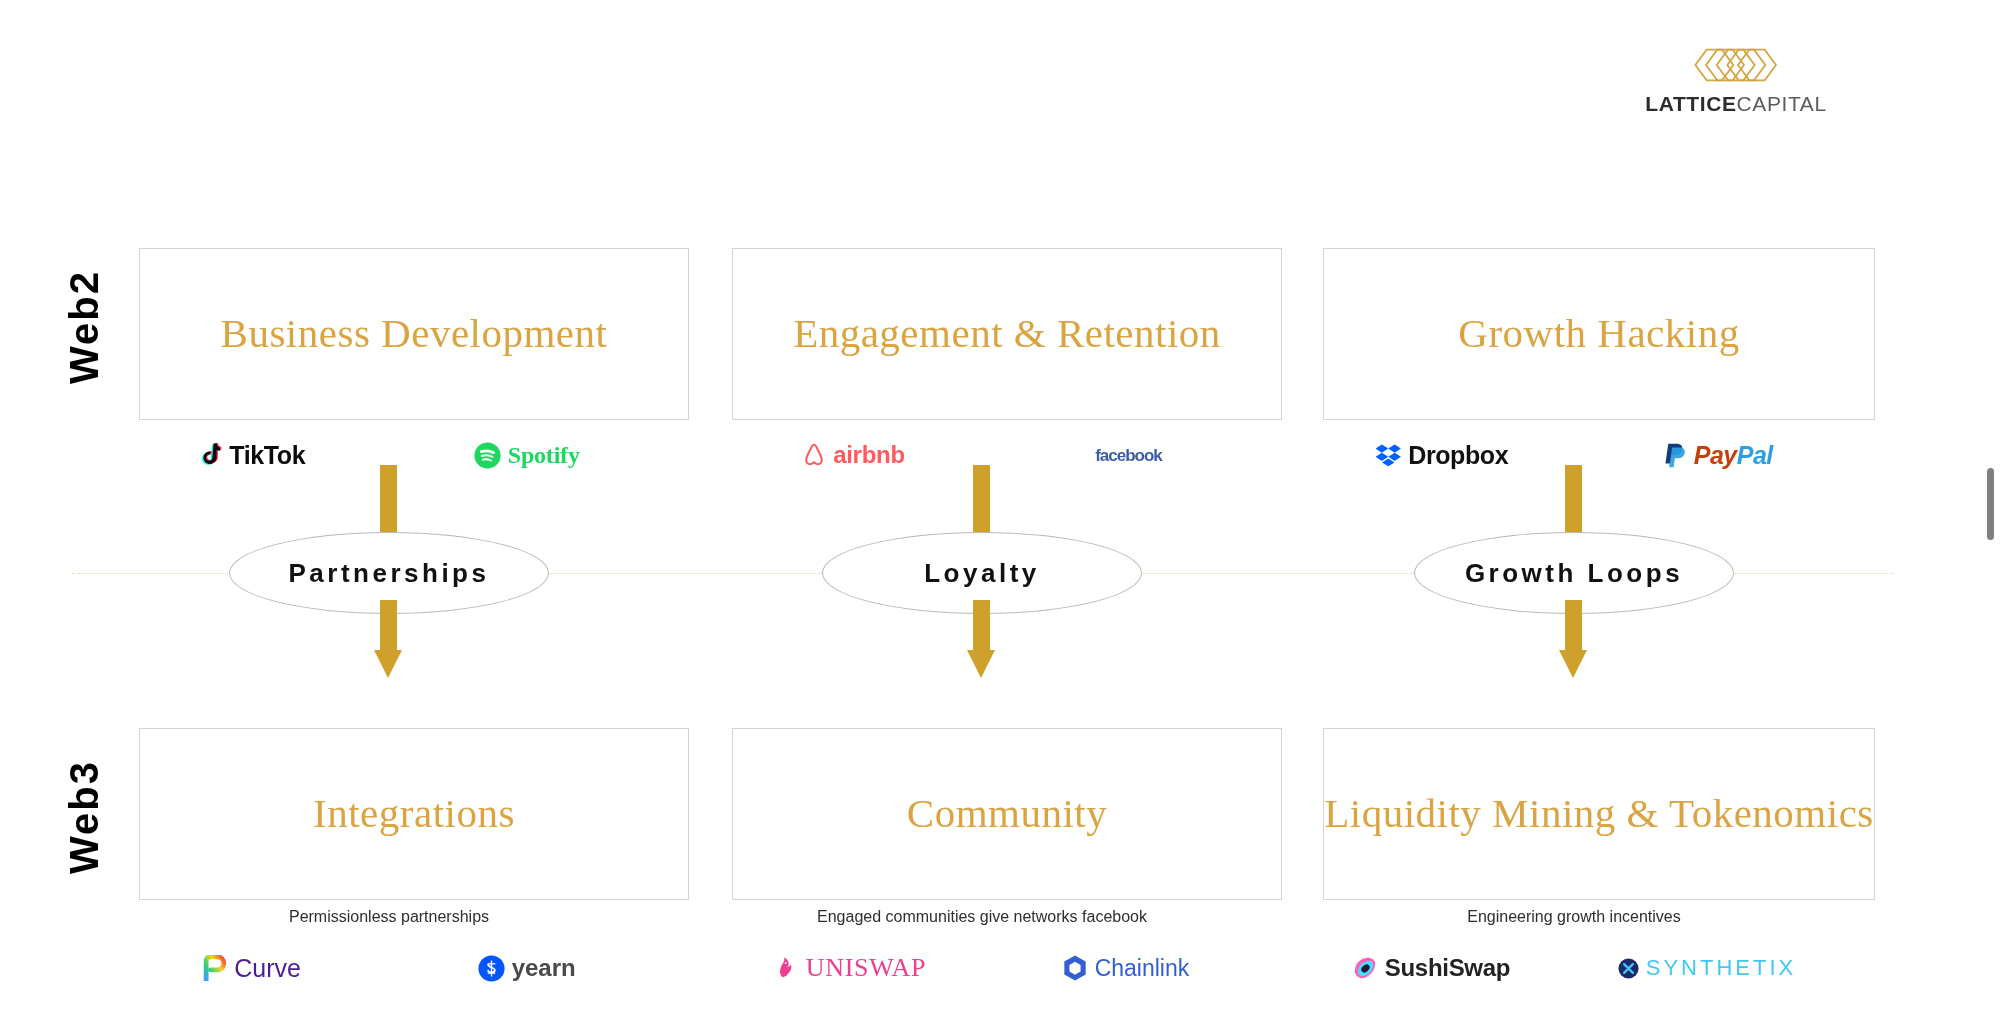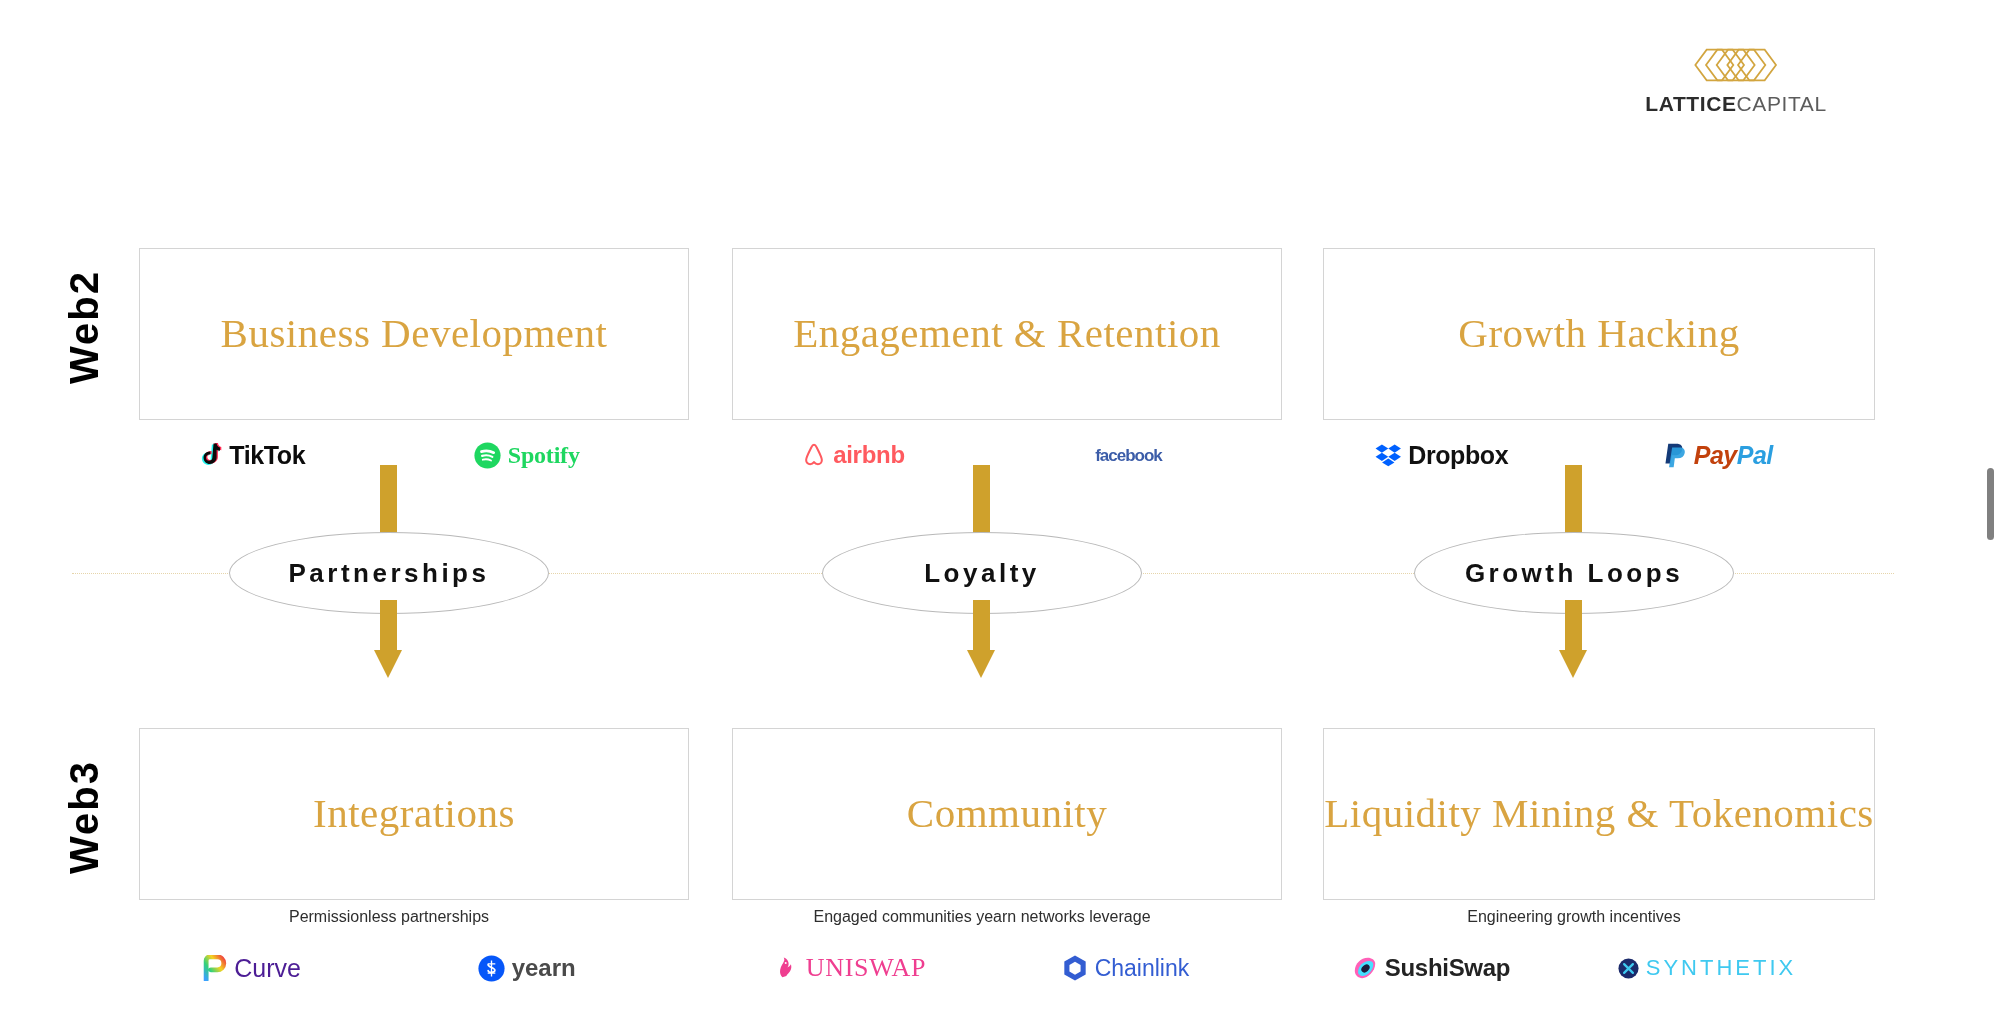--- a/index.html
+++ b/index.html
@@ -324,21 +324,21 @@
     <span class="ellipse-label">Loyalty</span>
   </div>
   <div class="arrow-down" style="left:973px">
     <div class="shaft"></div>
     <div class="head"></div>
   </div>
 
   <div class="cbox cbox-bottom col2">
     <span class="cbox-title">Community</span>
   </div>
-  <div class="caption col2">Engaged communities yearn networks leverage</div>
+  <div class="caption col2">Engaged communities give networks facebook</div>
   <div class="logos-row logos-bottom col2">
     <span class="brand">
       <svg class="brand-mark" width="24" height="26" viewBox="0 0 26 28">
         <path d="M8 24c-2-2-3-5-2.4-8.2C6.3 11.8 9 9 9.9 6.2c.4-1.3.2-2.6-.5-3.7 2 .6 3.6 2 4.6 3.8 1.3 2.4.9 5-.5 7.1 1.6-.6 3-1.8 3.7-3.4.9 2.4.6 5.2-.9 7.4-1.3 1.9-3.2 3.2-4 5.3" fill="#ef3e90"></path>
         <circle cx="11.6" cy="8.6" r="1.1" fill="#ffffff"></circle>
       </svg>
       <span class="brand-name b-uniswap">UNISWAP</span>
     </span>
     <span class="brand">
       <svg class="brand-mark" width="26" height="28" viewBox="0 0 28 30">

